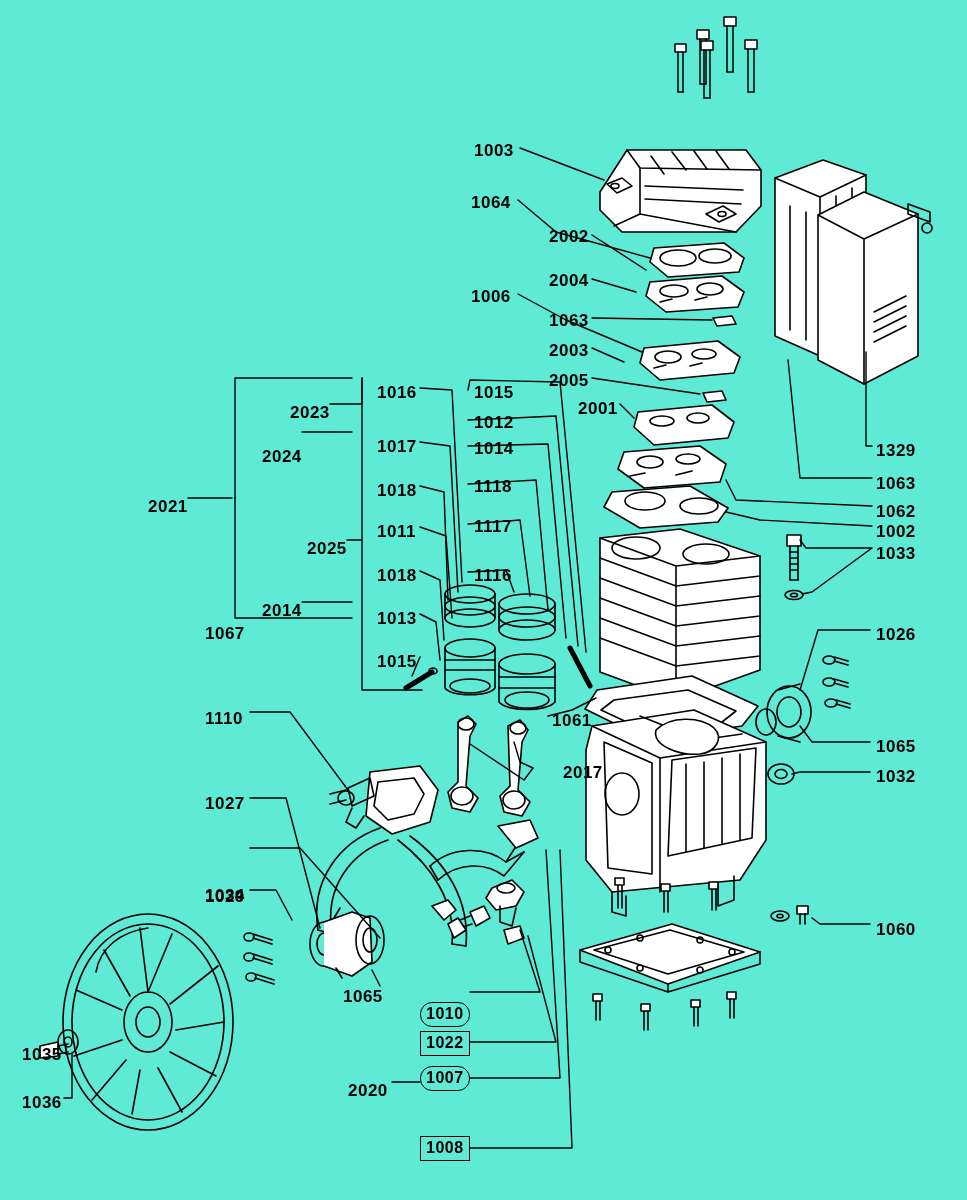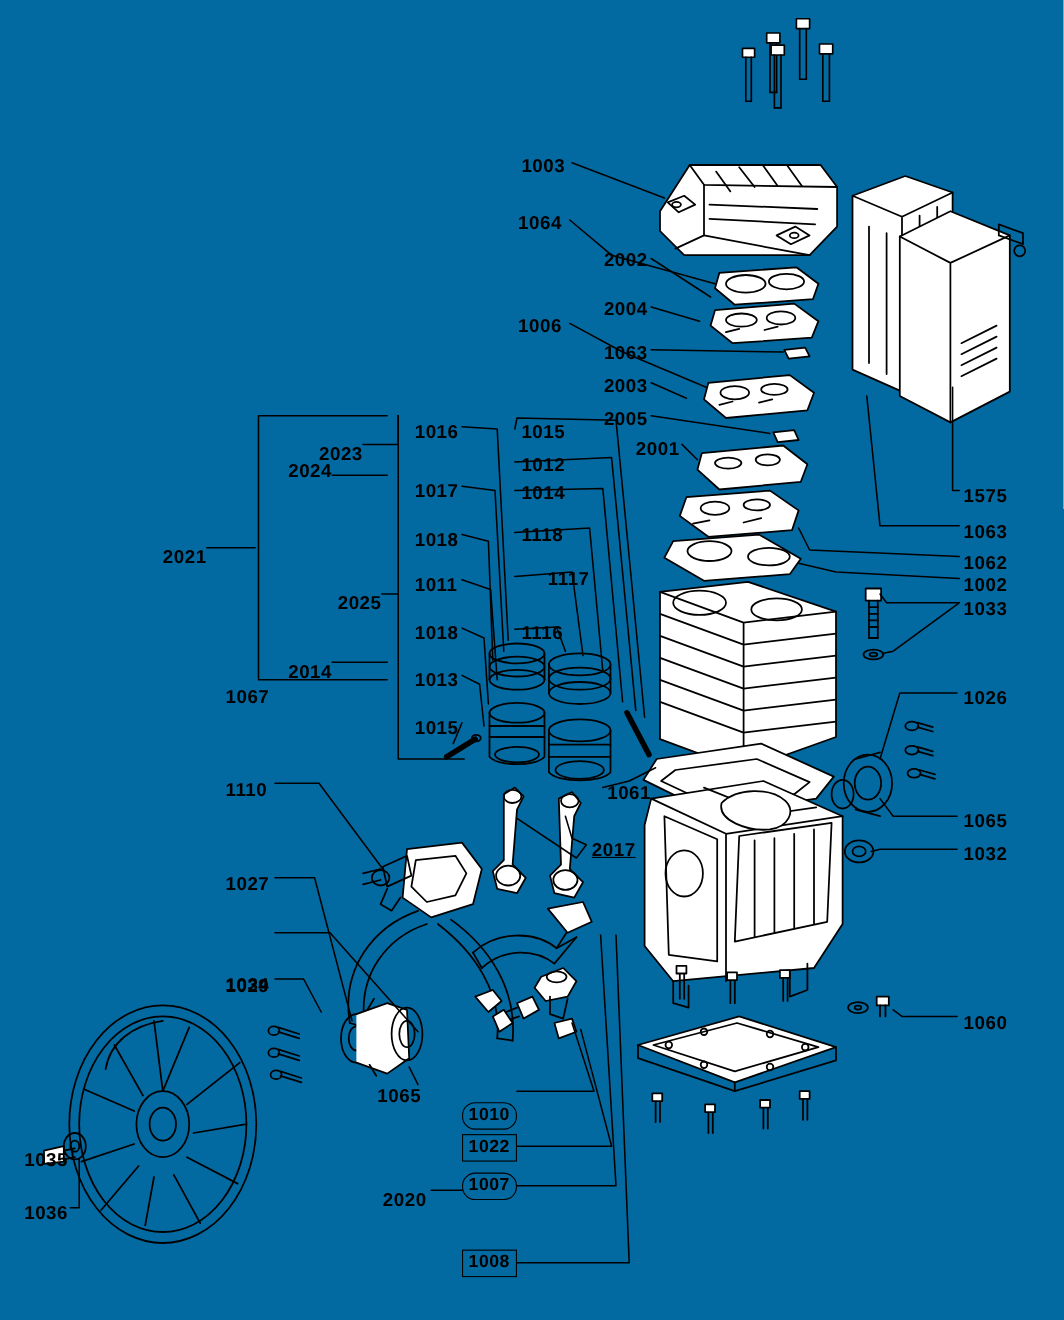--- a/index.html
+++ b/index.html
@@ -7,21 +7,21 @@
     padding: 0;
     background: #ffffff;
   }
   body {
     font-family: "Liberation Sans", sans-serif;
   }
   #sheet {
     position: relative;
     width: 967px;
     height: 1200px;
-    background: #0369a1;
+    background: #5eead4;
     overflow: hidden;
   }
   #art {
     position: absolute;
     left: 0;
     top: 0;
     width: 967px;
     height: 1200px;
   }
   .callout {
@@ -433,51 +433,51 @@
   <div class="callout" style="left:474px;top:142px;">1003</div>
   <div class="callout" style="left:471px;top:194px;">1064</div>
   <div class="callout" style="left:549px;top:228px;">2002</div>
   <div class="callout" style="left:549px;top:272px;">2004</div>
   <div class="callout" style="left:471px;top:288px;">1006</div>
   <div class="callout" style="left:549px;top:312px;">1063</div>
   <div class="callout" style="left:549px;top:342px;">2003</div>
   <div class="callout" style="left:549px;top:372px;">2005</div>
   <div class="callout" style="left:578px;top:400px;">2001</div>
 
-  <div class="callout" style="left:876px;top:442px;">1575</div>
+  <div class="callout" style="left:876px;top:442px;">1329</div>
   <div class="callout" style="left:876px;top:475px;">1063</div>
   <div class="callout" style="left:876px;top:503px;">1062</div>
   <div class="callout" style="left:876px;top:523px;">1002</div>
   <div class="callout" style="left:876px;top:545px;">1033</div>
 
   <div class="callout" style="left:377px;top:384px;">1016</div>
   <div class="callout" style="left:474px;top:384px;">1015</div>
   <div class="callout" style="left:290px;top:404px;">2023</div>
   <div class="callout" style="left:474px;top:414px;">1012</div>
-  <div class="callout" style="left:262px;top:420px;">2024</div>
+  <div class="callout" style="left:262px;top:448px;">2024</div>
   <div class="callout" style="left:377px;top:438px;">1017</div>
   <div class="callout" style="left:474px;top:440px;">1014</div>
   <div class="callout" style="left:377px;top:482px;">1018</div>
   <div class="callout" style="left:474px;top:478px;">1118</div>
   <div class="callout" style="left:148px;top:498px;">2021</div>
   <div class="callout" style="left:377px;top:523px;">1011</div>
-  <div class="callout" style="left:498px;top:518px;">1117</div>
+  <div class="callout" style="left:474px;top:518px;">1117</div>
   <div class="callout" style="left:307px;top:540px;text-align:right;">2025</div>
   <div class="callout" style="left:377px;top:567px;">1018</div>
   <div class="callout" style="left:474px;top:567px;">1116</div>
   <div class="callout" style="left:262px;top:602px;">2014</div>
   <div class="callout" style="left:377px;top:610px;">1013</div>
   <div class="callout" style="left:205px;top:625px;">1067</div>
   <div class="callout" style="left:377px;top:653px;">1015</div>
 
   <div class="callout" style="left:876px;top:626px;">1026</div>
   <div class="callout" style="left:552px;top:712px;">1061</div>
   <div class="callout" style="left:876px;top:738px;">1065</div>
   <div class="callout" style="left:205px;top:710px;">1110</div>
-  <div class="callout" style="left:538px;top:764px;text-decoration:underline;">2017</div>
+  <div class="callout" style="left:563px;top:764px;">2017</div>
   <div class="callout" style="left:876px;top:768px;">1032</div>
   <div class="callout" style="left:205px;top:795px;">1027</div>
   <div class="callout" style="left:205px;top:845px;margin-top:42px;">1034</div>
   <div class="callout" style="left:205px;top:888px;">1029</div>
   <div class="callout" style="left:876px;top:921px;">1060</div>
   <div class="callout" style="left:343px;top:988px;">1065</div>
   <div class="callout" style="left:22px;top:1046px;">1035</div>
   <div class="callout" style="left:22px;top:1094px;">1036</div>
   <div class="callout" style="left:348px;top:1082px;">2020</div>
 

